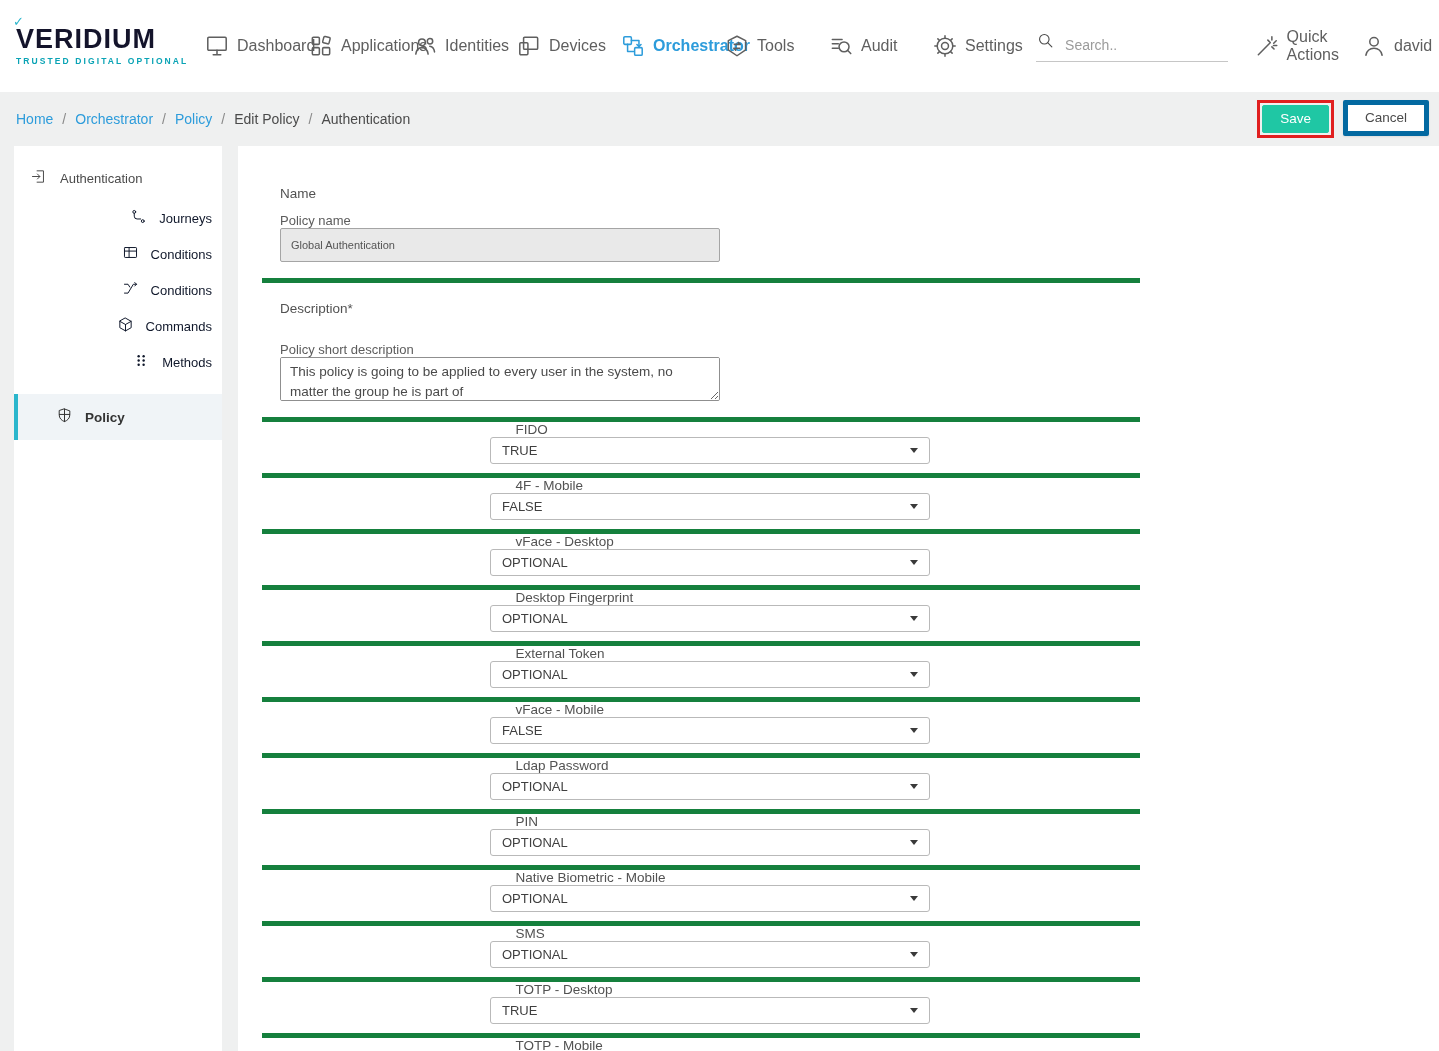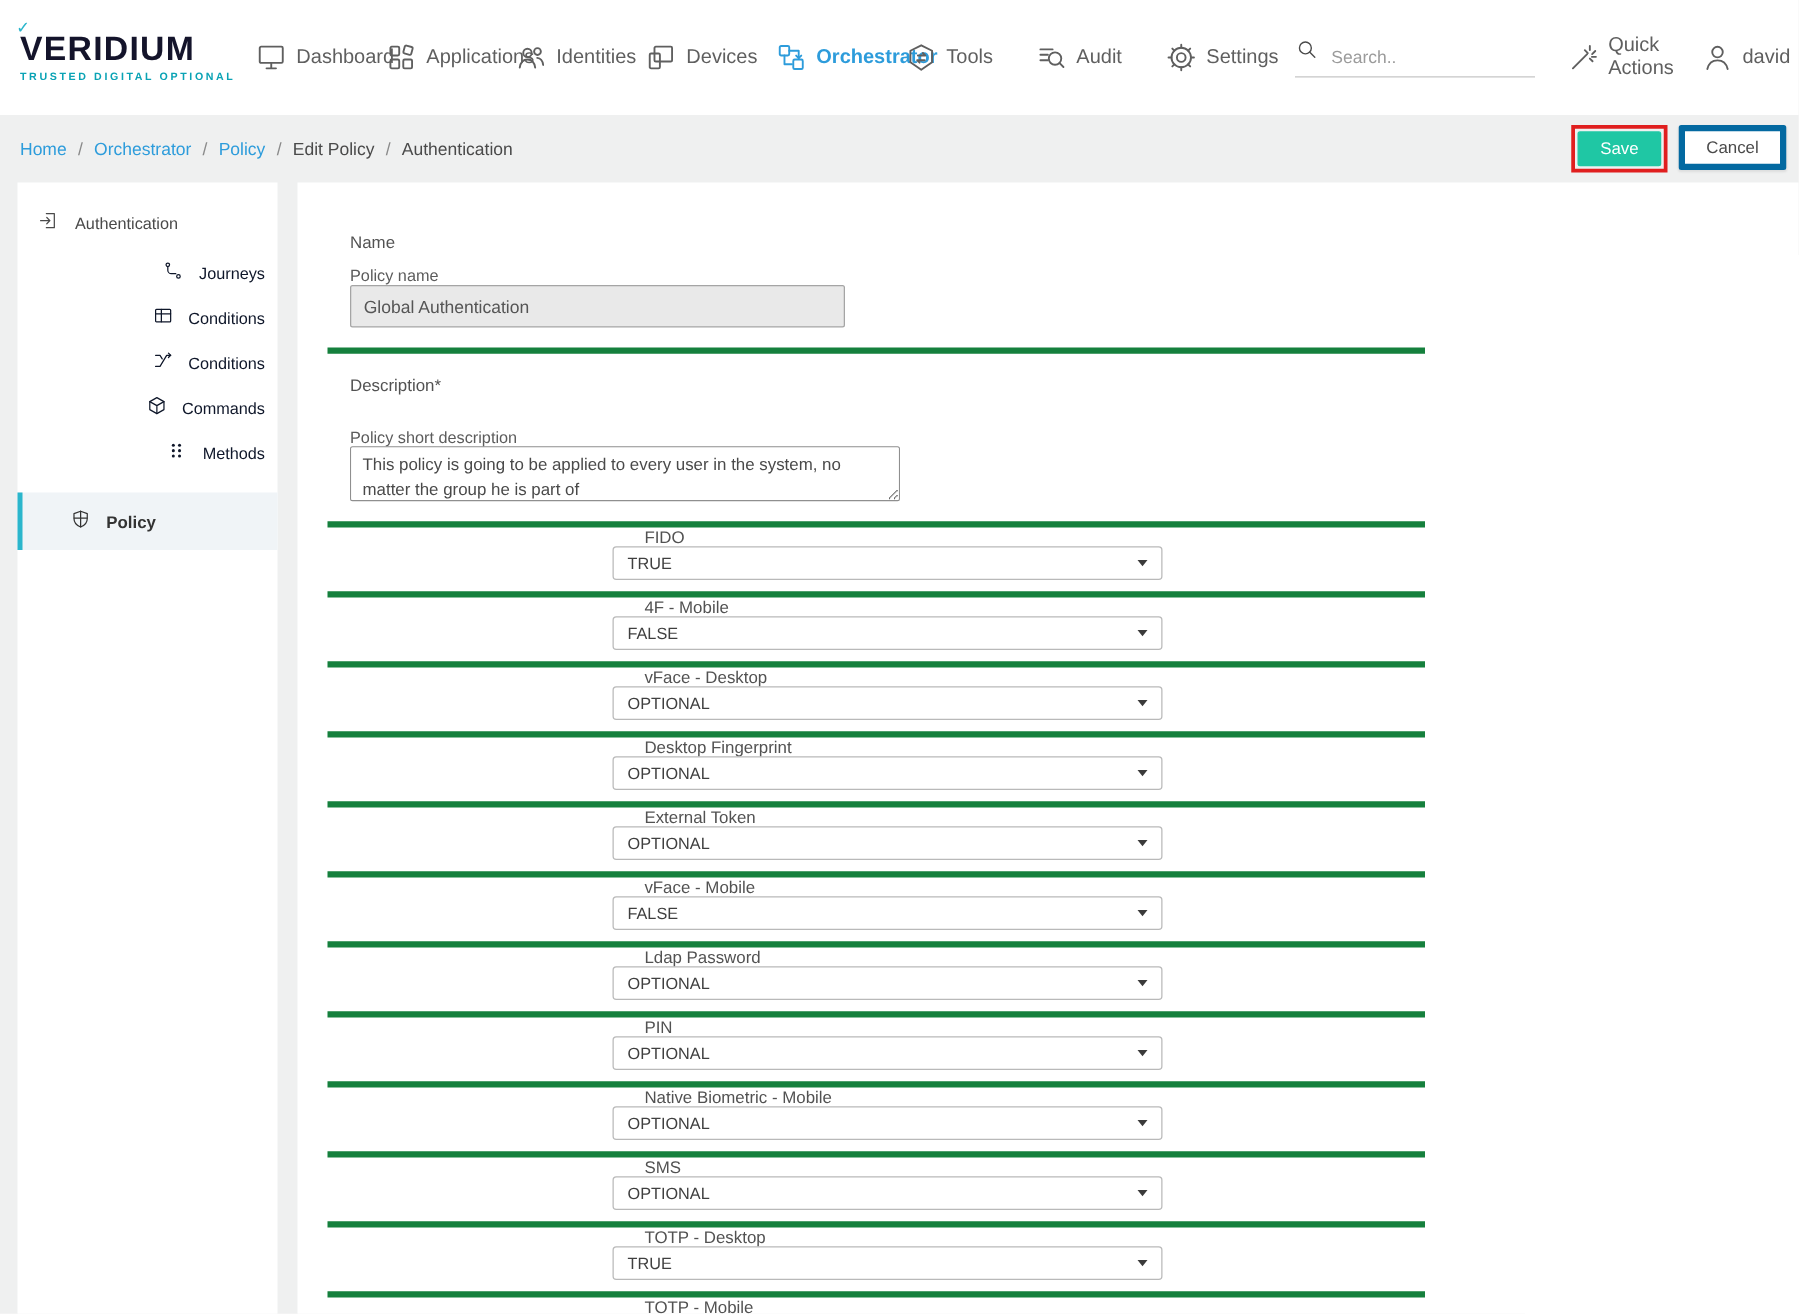--- a/index.html
+++ b/index.html
@@ -54,22 +54,22 @@
   .side-policy{display:flex;align-items:center;gap:12px;padding:13px 10px 13px 38px;margin-top:14px;
     background:#f0f4f7;border-left:4px solid var(--active-bar);font-size:13.5px;font-weight:bold;color:#333;cursor:pointer;}
   .card{flex:1;background:#fff;margin-left:16px;padding-top:22px;}
   
   .form-row{width:878px;margin-left:24px;padding-left:18px;display:flex;align-items:center;min-height:56px;border-bottom:5px solid #15803d;flex-direction:column;}
   .form-row.tall{align-items:flex-start;padding-top:18px;padding-bottom:16px;}
   .label-col{width:389px;flex:0 0 auto;font-size:13.5px;color:#525252;}
   .flabel{font-size:13.5px;color:#525252;}
   .fhint{font-size:13px;color:#5c5c5c;margin-top:12px;}
   .desc-hint{margin-top:26px;}
-  .text-input{width:396px;height:27px;background:#e9e9e9;border:1px solid #a5a5a5;border-radius:2px;
-    font-family:inherit;font-size:14px;color:#555;padding:16px 10px;}
+  .text-input{width:440px;height:27px;background:#e9e9e9;border:1px solid #a5a5a5;border-radius:2px;
+    font-family:inherit;font-size:11px;color:#555;padding:16px 10px;}
   .textarea{width:440px;height:44px;border:1px solid #8f8f8f;border-radius:2px;font-family:inherit;
     font-size:13.5px;color:#4a4a4a;padding:4px 9px;line-height:1.45;resize:both;}
   .select{width:440px;height:27px;background:#fff;border:1px solid #b9b9b9;border-radius:3px;
     display:flex;align-items:center;justify-content:space-between;padding:0 11px;font-size:13px;color:#3f3f3f;cursor:pointer;}
   .caret{width:0;height:0;border-left:4.5px solid transparent;border-right:4.5px solid transparent;border-top:5.5px solid #3a3a3a;}
   svg{fill:none;stroke:currentColor;stroke-width:1.4;stroke-linecap:round;stroke-linejoin:round;}
 </style>
 </head>
 <body>
 

